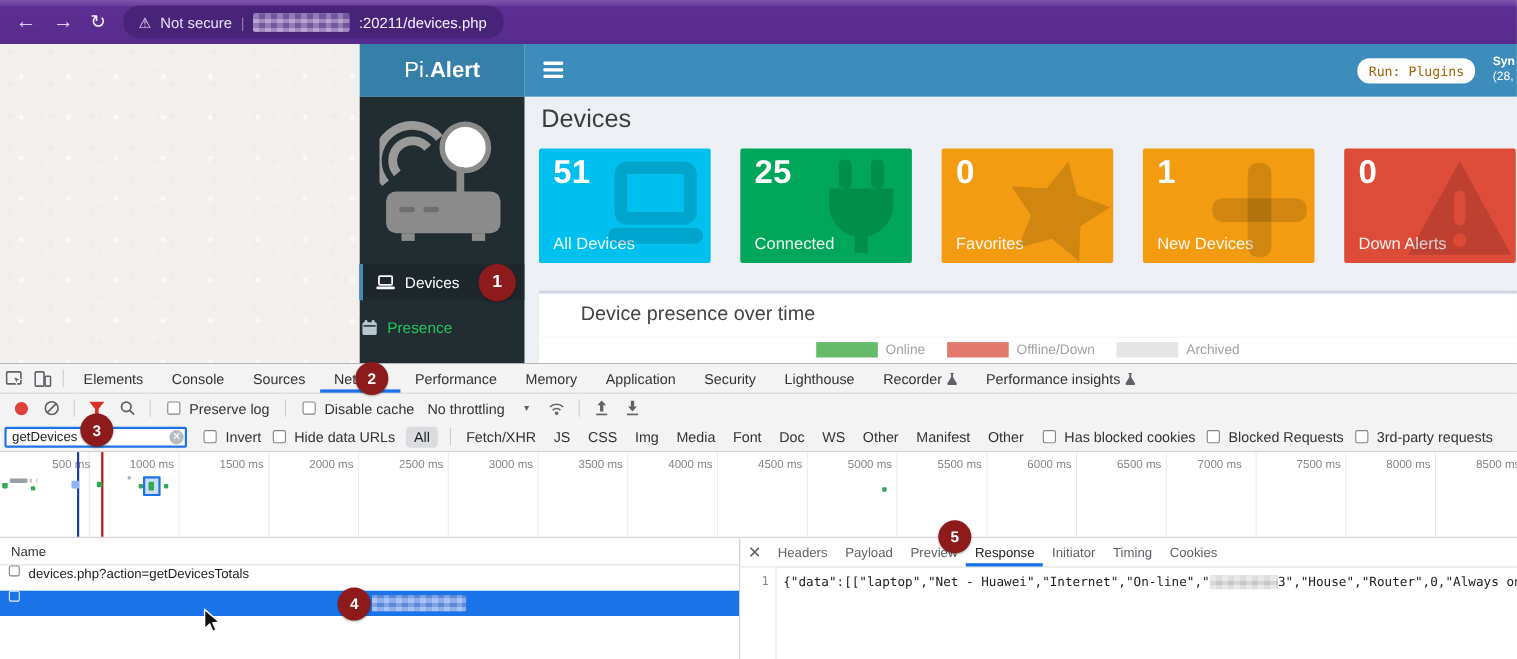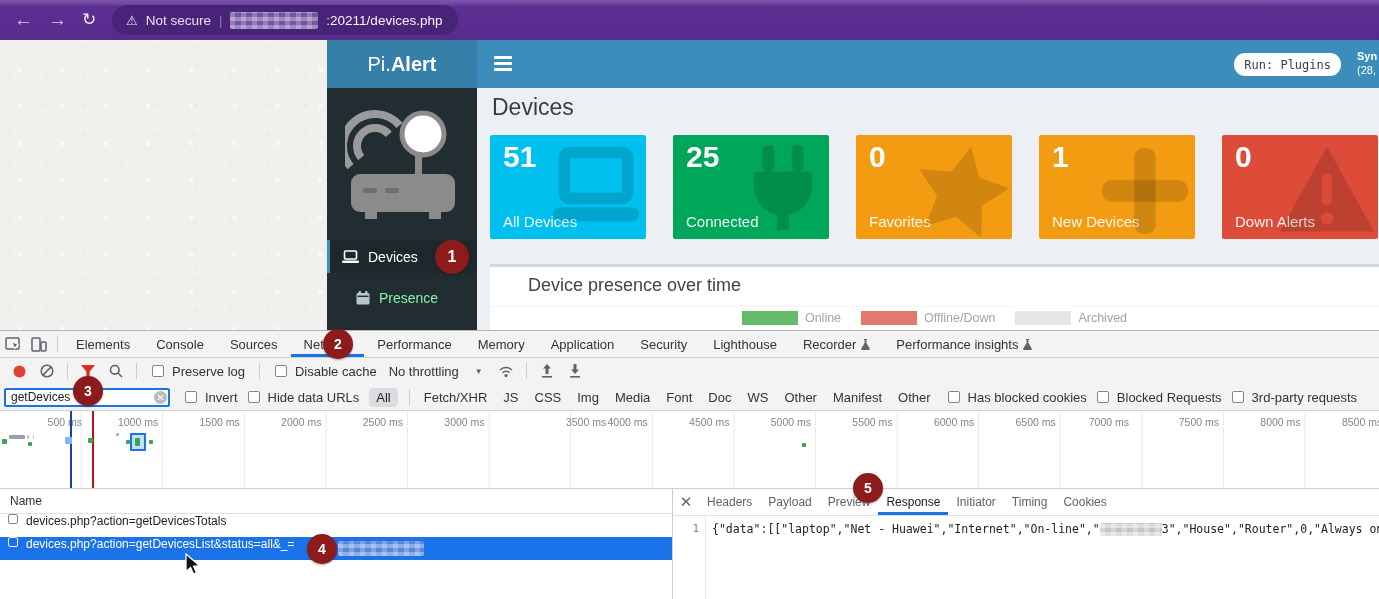--- a/index.html
+++ b/index.html
@@ -36,26 +36,26 @@
 
   
   #logo-box { left:327px; top:40px; width:150px; height:48px; background:#367fa9;
     display:flex; align-items:center; justify-content:center; color:#fff; font-size:20px; }
   #logo-box b { font-weight:bold; }
   #app-header { left:477px; top:40px; width:902px; height:48px; background:#3c8dbc; }
   #hamburger { left:17px; top:16px; display:flex; flex-direction:column; gap:3px; }
   #hamburger span { width:18px; height:3px; background:#fff; border-radius:1px; }
   #run-plugins { right:38px; top:13px; height:23px; background:#fdfdfd; border-radius:11px;
     padding:0 10px; display:flex; align-items:center;
-    font-family:"DejaVu Sans Mono",monospace; font-size:12px; color:#404040; }
+    font-family:"DejaVu Sans Mono",monospace; font-size:12px; color:#a16207; }
   #sync-status { right:-14px; top:9px; width:36px; color:#fff; font-size:11px; line-height:14px;
     font-weight:bold; white-space:nowrap; }
   #sidebar { left:327px; top:88px; width:150px; height:242px; background:#222d32; }
   .side-item { position:absolute; left:0; width:150px; height:33px; display:flex;
-    align-items:center; gap:9px; padding-left:29px; color:#86efac; font-size:14px; }
+    align-items:center; gap:9px; padding-left:2px; color:#22c55e; font-size:14px; }
   .side-item.active { background:#1e282c; border-left:3px solid #3c8dbc; padding-left:12px; color:#fff; }
   #main-bg { left:477px; top:88px; width:902px; height:242px; background:#ecf0f5; }
   #page-title { left:492px; top:94px; font-size:23px; color:#3c3c3c; font-weight:500; }
 
   .card { position:absolute; top:135px; width:156px; height:104px; border-radius:2px;
     color:#fff; overflow:hidden; }
   .card .num { position:absolute; left:13px; top:5px; font-size:30px; font-weight:bold; }
   .card .lbl { position:absolute; left:13px; bottom:9px; font-size:15px; color:rgba(255,255,255,.93); }
   .card .ico { position:absolute; right:4px; top:10px; color:rgba(0,0,0,.14); }
   #card-0 { left:490px;  background:#00c0ef; }
@@ -420,21 +420,21 @@
     </div>
 
     <div id="overview">
       <div id="ov-ticks">
           <span class="ovtick" style="left: 82px;">500 ms</span>
           <span class="ovtick" style="left: 158.2px;">1000 ms</span>
           <span class="ovtick" style="left: 239.8px;">1500 ms</span>
           <span class="ovtick" style="left: 321.4px;">2000 ms</span>
           <span class="ovtick" style="left: 403px;">2500 ms</span>
           <span class="ovtick" style="left: 484.6px;">3000 ms</span>
-          <span class="ovtick" style="left: 566.2px; margin-left: 40px;">3500 ms</span>
+          <span class="ovtick" style="left: 566.2px;">3500 ms</span>
           <span class="ovtick" style="left: 647.8px;">4000 ms</span>
           <span class="ovtick" style="left: 729.4px;">4500 ms</span>
           <span class="ovtick" style="left: 811px;">5000 ms</span>
           <span class="ovtick" style="left: 892.6px;">5500 ms</span>
           <span class="ovtick" style="left: 974.2px;">6000 ms</span>
           <span class="ovtick" style="left: 1055.8px;">6500 ms</span>
           <span class="ovtick" style="left: 1109px; margin-left: 20px;">7000 ms</span>
           <span class="ovtick" style="left: 1219px;">7500 ms</span>
           <span class="ovtick" style="left: 1300.6px;">8000 ms</span>
           <span class="ovtick" style="left: 1382.2px;">8500 ms</span>
@@ -461,21 +461,20 @@
     <div id="requests">
       <div id="req-header" class="abs">
         <span>Name</span>
       </div>
       <div id="req-row-1" class="req-row">
         <span class="chk"></span>
         <span>devices.php?action=getDevicesTotals</span>
       </div>
       <div id="req-row-2" class="req-row">
         <span class="chk white"></span>
-        <span>devices.php?action=getDevicesList&amp;status=all&amp;_=</span>
         <span id="req2-redacted" class="mosaic"></span>
       </div>
       <div id="req-divider" class="abs"></div>
 
       <div id="detail-tabs">
         <span id="detail-close">✕</span>
         <div class="detail-tab">
             <span>Headers</span>
           </div>
         <div class="detail-tab">

